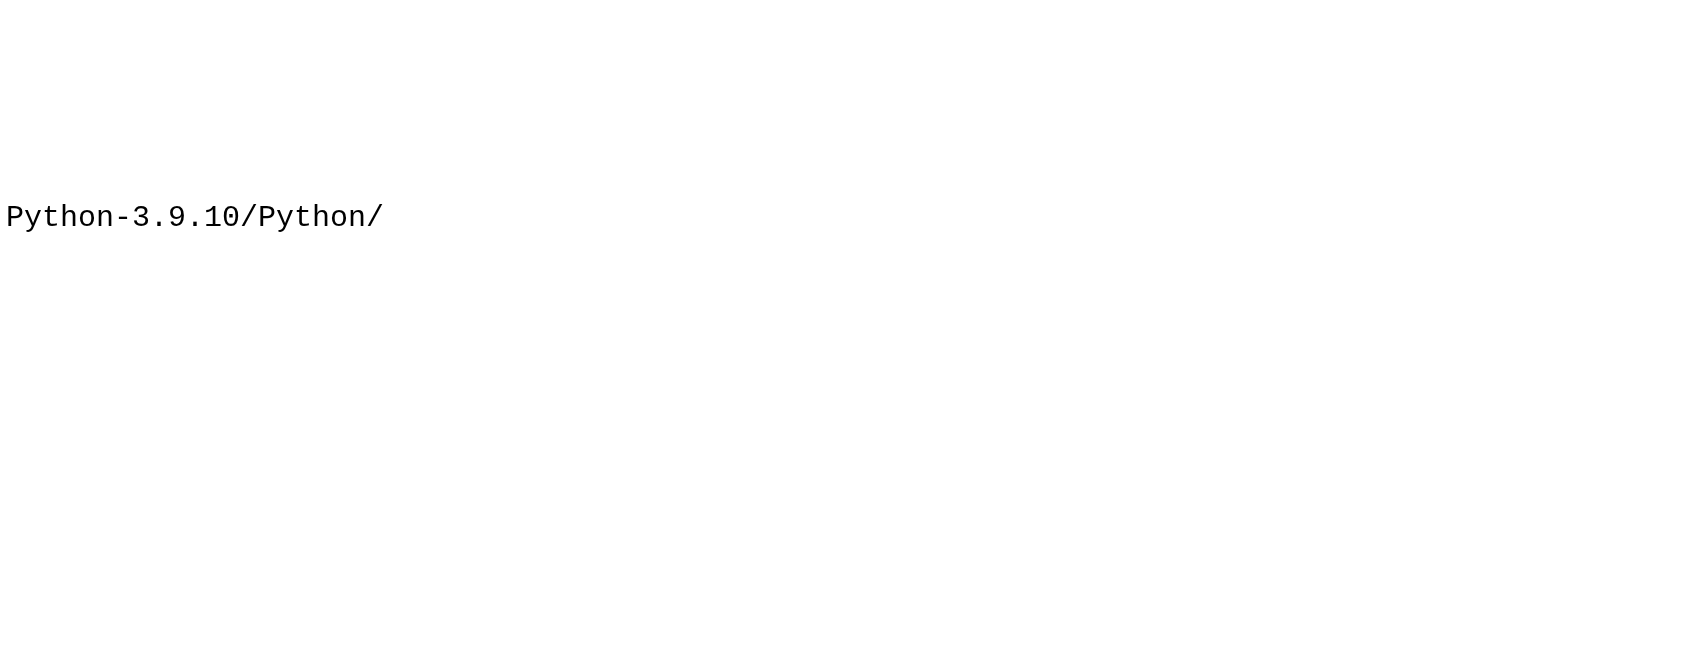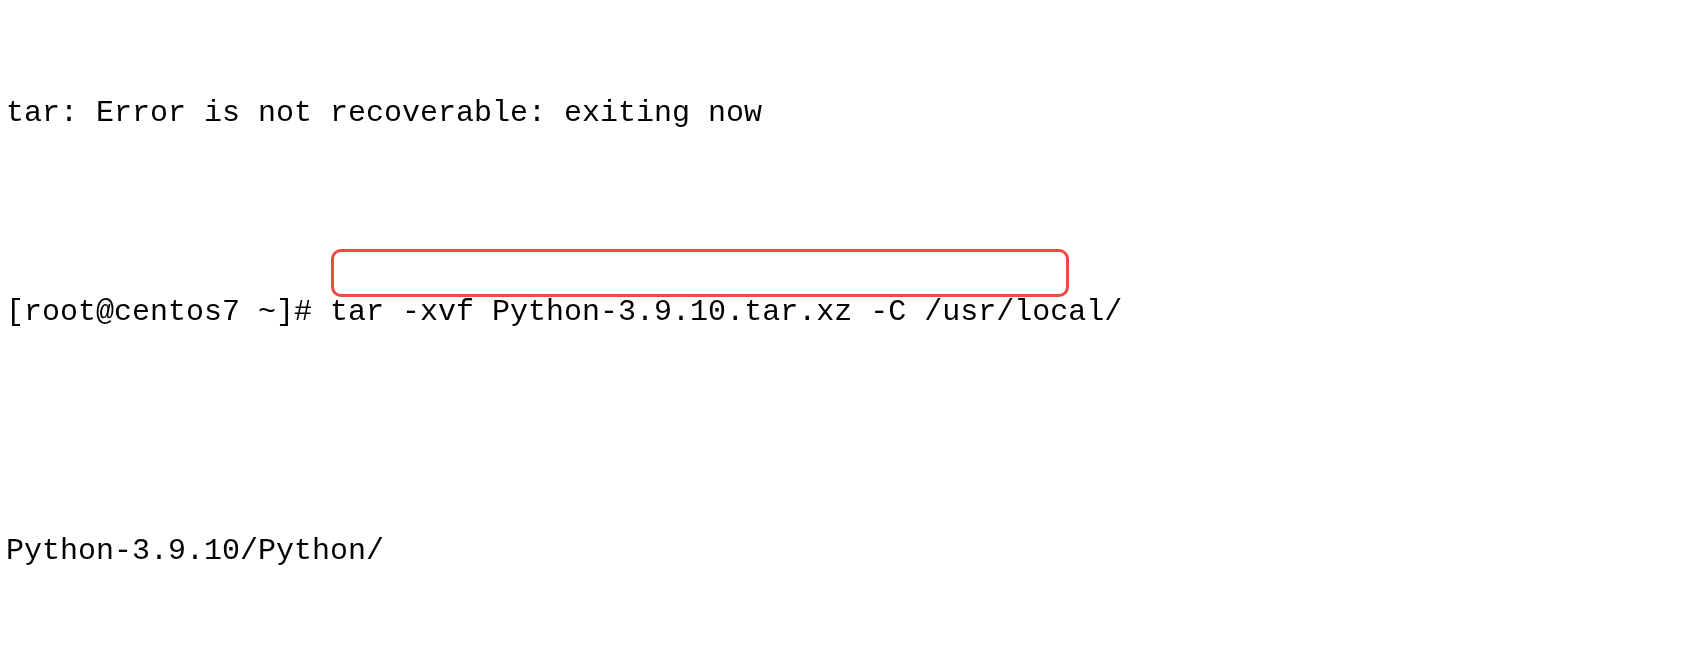--- a/index.html
+++ b/index.html
@@ -35,26 +35,21 @@
   }
   .cut {
     margin-top: -26px;   
   }
 </style>
 </head>
 <body>
 
 <div class="terminal">
 
-  <span class="line cut">tar: Error is not recoverable: exiting now</span>
 
-  <span class="line">
-<span class="prompt">[root@centos7 ~]# </span><span class="cmd">tar -xvf Python-3.9.10.tar.xz -C /usr/local/</span>
-    <span class="highlight-box" style="left:325px;width:732px;"></span>
-  </span>
 
   <span class="line">Python-3.9.10/Python/</span>
   
   
   
   
   
   
   
   

